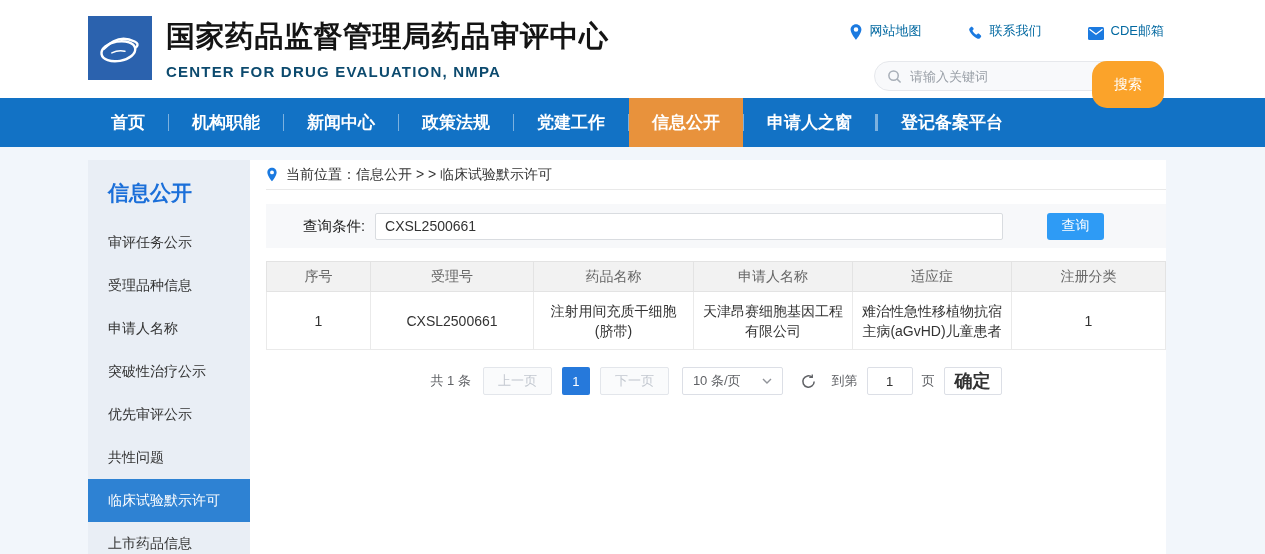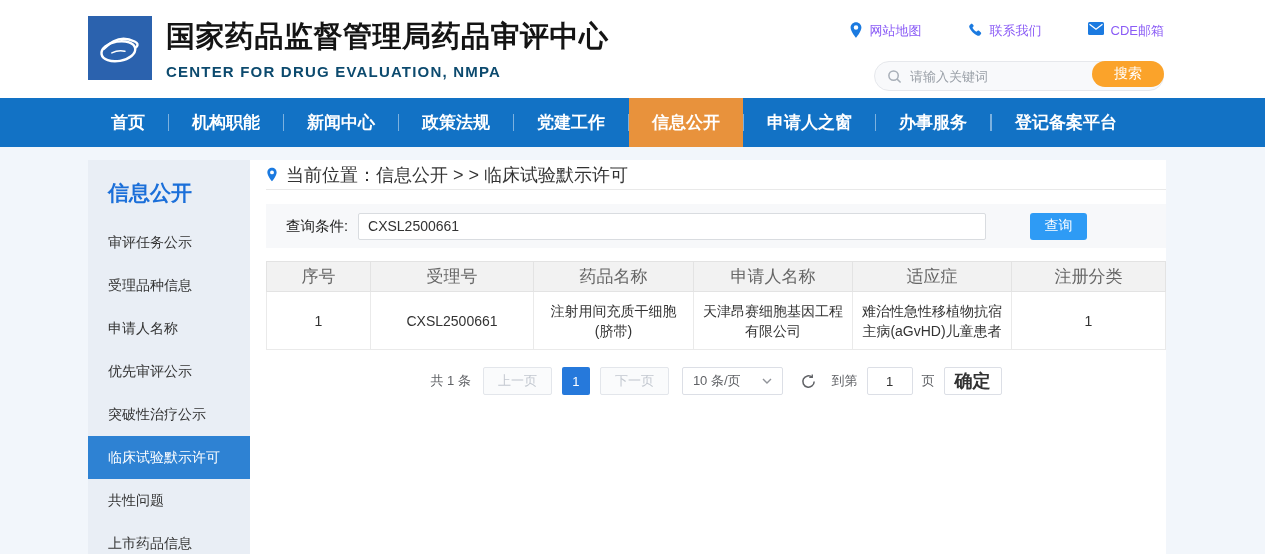--- a/index.html
+++ b/index.html
@@ -8,55 +8,55 @@
 
   
   .header { height:98px; background:#fff; position:relative; }
   .header-inner { width:1078px; margin-left:88px; height:100%; position:relative; }
   .logo-row { position:absolute; left:0; top:16px; display:flex; align-items:center; }
   .logo-box { width:64px; height:64px; background:#2B62AE; display:flex; align-items:center; justify-content:center; flex:none; }
   .logo-text { margin-left:14px; }
   .logo-title { font-size:29px; font-weight:bold; color:#141414; letter-spacing:.5px; white-space:nowrap; }
   .logo-sub { font-size:15px; font-weight:bold; color:#0c4a6e; letter-spacing:1.2px; margin-top:6px; white-space:nowrap; }
   .top-links { position:absolute; right:2px; top:22px; display:flex; align-items:center; }
-  .top-link { display:flex; align-items:flex-start; gap:7px; font-size:13px; color:#8b5cf6; cursor:pointer; margin-left:46px; white-space:nowrap; }
+  .top-link { display:flex; align-items:flex-end; gap:7px; font-size:13px; color:#0369a1; cursor:pointer; margin-left:46px; white-space:nowrap; }
   .search-row { position:absolute; right:2px; top:61px; width:290px; height:30px; }
   .search-pill { width:100%; height:100%; border:1px solid #E6E8EC; background:#F8F9FB; border-radius:15px; display:flex; align-items:center; padding-left:12px; }
   .search-input { border:none; outline:none; background:transparent; font-size:13px; color:#333; width:150px; margin-left:8px; font-family:inherit; }
   .search-input::placeholder { color:#9aa0a8; }
-  .search-btn { position:absolute; right:0; top:0; width:72px; height:26px; border:none; border-radius:15px; background:#FBA32A; color:#fff; font-size:14px; cursor:pointer; font-family:inherit; }
+  .search-btn { position:absolute; right:0; top:0; width:72px; height:47px; border:none; border-radius:15px; background:#FBA32A; color:#fff; font-size:14px; cursor:pointer; font-family:inherit; }
 
   
   .nav { height:49px; background:#1272C5; }
   .nav-inner { margin-left:88px; display:flex; align-items:center; height:100%; }
   .nav-item { color:#fff; font-size:17px; font-weight:bold; padding:0 23px; height:100%; display:flex; align-items:center; cursor:pointer; white-space:nowrap; }
   .nav-item.active { background:#E8923C; }
   .nav-sep { width:1px; height:17px; background:rgba(255,255,255,.45); flex:none; }
 
   
   .lower { height:407px; background:#F2F6FB; }
   .wrapper { margin-left:88px; width:1078px; height:100%; padding-top:13px; display:flex; align-items:stretch; }
   .sidebar { width:162px; background:#E9EEF5; flex:none; }
   .sidebar-title { font-size:21px; font-weight:bold; color:#1B6FD9; padding:19px 0 14px 20px; }
   .side-item { height:43px; display:flex; align-items:center; padding-left:20px; font-size:14px; color:#333; cursor:pointer; }
   .side-item.active { background:#2E82D3; color:#fff; }
   .main { flex:1; background:#fff; padding:0 0 0 16px; }
 
   
-  .breadcrumb { height:30px; display:flex; align-items:center; gap:8px; font-size:18px; color:#333; border-bottom:1px solid #E9E9E9; }
+  .breadcrumb { height:30px; display:flex; align-items:center; gap:8px; font-size:14px; color:#333; border-bottom:1px solid #E9E9E9; }
 
   
   .query-bar { margin-top:14px; height:44px; background:#F7F8FA; display:flex; align-items:center; }
-  .query-label { font-size:14.5px; color:#1a1a1a; margin-left:20px; white-space:nowrap; }
+  .query-label { font-size:14.5px; color:#1a1a1a; margin-left:37px; white-space:nowrap; }
   .query-input { margin-left:10px; width:628px; height:27px; border:1px solid #D9DCE0; border-radius:2px; background:#fff; padding:0 9px; font-size:14px; color:#333; outline:none; font-family:inherit; }
   .query-btn { margin-left:44px; width:57px; height:27px; background:#2E9BF5; border:none; border-radius:3px; color:#fff; font-size:14px; cursor:pointer; font-family:inherit; }
 
   
   .result-table { margin-top:13px; width:100%; border-collapse:collapse; table-layout:fixed; }
-  .result-table th { height:30px; background:#F2F2F2; color:#666; font-size:17px; font-weight:normal; border:1px solid #E3E3E3; }
+  .result-table th { height:30px; background:#F2F2F2; color:#666; font-size:14px; font-weight:normal; border:1px solid #E3E3E3; }
   .result-table td { height:58px; color:#333; font-size:14px; text-align:center; border:1px solid #EAEAEA; line-height:20px; padding:4px 8px; background:#fff; }
   .col-0{width:104px}.col-1{width:163px}.col-2{width:160px}.col-3{width:159px}.col-4{width:159px}
 
   
   .pagination { margin-top:17px; display:flex; align-items:center; font-size:13px; color:#606266;justify-content:center; }
   .pg-total { margin-right:7px; white-space:nowrap; }
   .pg-btn { height:28px; padding:0 14px; background:#FAFBFC; border:1px solid #E3E6EB; color:#C3C8D0; border-radius:2px; margin:0 5px; font-size:13px; font-family:Liberation Serif, serif; cursor:default; }
   .pg-current { width:28px; height:28px; background:#2679DB; color:#fff; border-radius:2px; margin:0 5px; display:flex; align-items:center; justify-content:center; font-size:13px; cursor:pointer; }
   .pg-size { height:28px; border:1px solid #DCDFE6; border-radius:2px; background:#fff; padding:0 10px; margin-left:8px; display:flex; align-items:center; gap:21px; cursor:pointer; white-space:nowrap; }
   .pg-refresh { margin-left:17px; display:flex; align-items:center; cursor:pointer; }
@@ -139,39 +139,38 @@
     <div class="nav-item">新闻中心</div>
     <span class="nav-sep"></span>
     <div class="nav-item">政策法规</div>
     <span class="nav-sep"></span>
     <div class="nav-item">党建工作</div>
     <span class="nav-sep"></span>
     <div class="nav-item active">信息公开</div>
     <span class="nav-sep"></span>
     <div class="nav-item">申请人之窗</div>
     <span class="nav-sep"></span>
-    <div class="nav-item">办事服务</div>
     <span class="nav-sep"></span>
     <span class="nav-sep"></span>
     <div class="nav-item">登记备案平台</div>
   </div>
 </div>
 
 <div class="lower">
   <div class="wrapper">
 
     <div class="sidebar">
       <div class="sidebar-title">信息公开</div>
       <div class="side-item">审评任务公示</div>
       <div class="side-item">受理品种信息</div>
       <div class="side-item">申请人名称</div>
+      <div class="side-item">突破性治疗公示</div>
       <div class="side-item">优先审评公示</div>
-      <div class="side-item">突破性治疗公示</div>
+      <div class="side-item">共性问题</div>
       <div class="side-item active">临床试验默示许可</div>
-      <div class="side-item">共性问题</div>
       <div class="side-item">上市药品信息</div>
     </div>
 
     <div class="main">
 
       <div class="breadcrumb">
         <span class="icon">
           <svg width="12" height="15" viewBox="0 0 16 18">
               <path fill="#1B7AE0" d="M8 0C4.5 0 1.8 2.8 1.8 6.2 1.8 10.8 8 18 8 18s6.2-7.2 6.2-11.8C14.2 2.8 11.5 0 8 0zm0 8.8a2.6 2.6 0 110-5.2 2.6 2.6 0 010 5.2z"></path>
             </svg>

